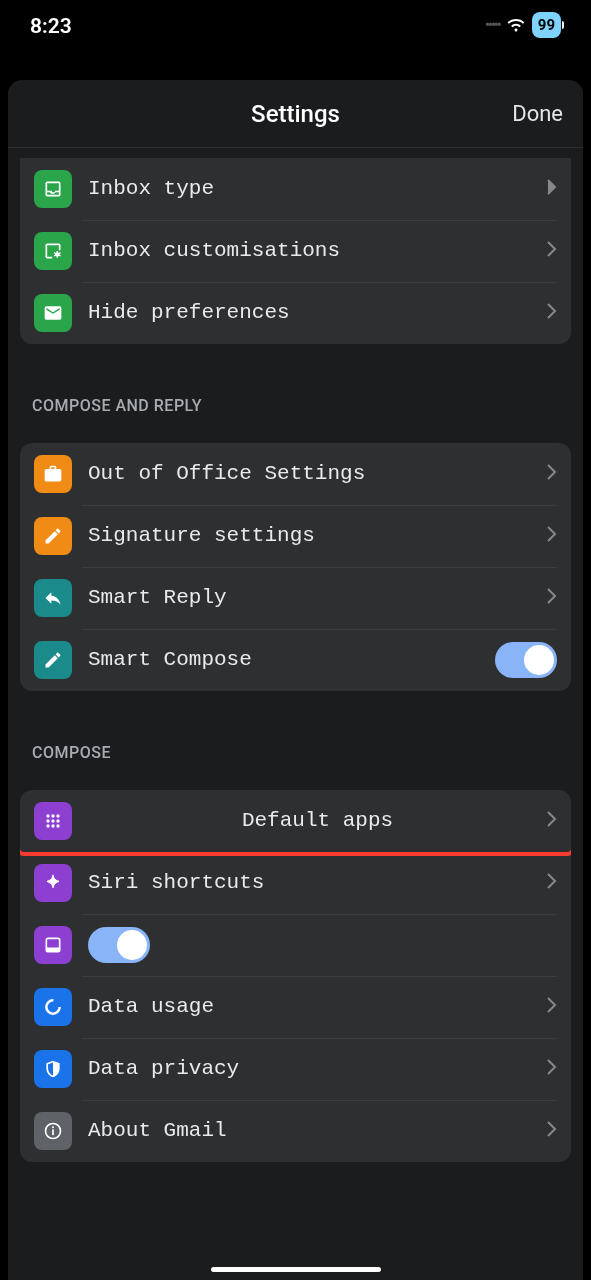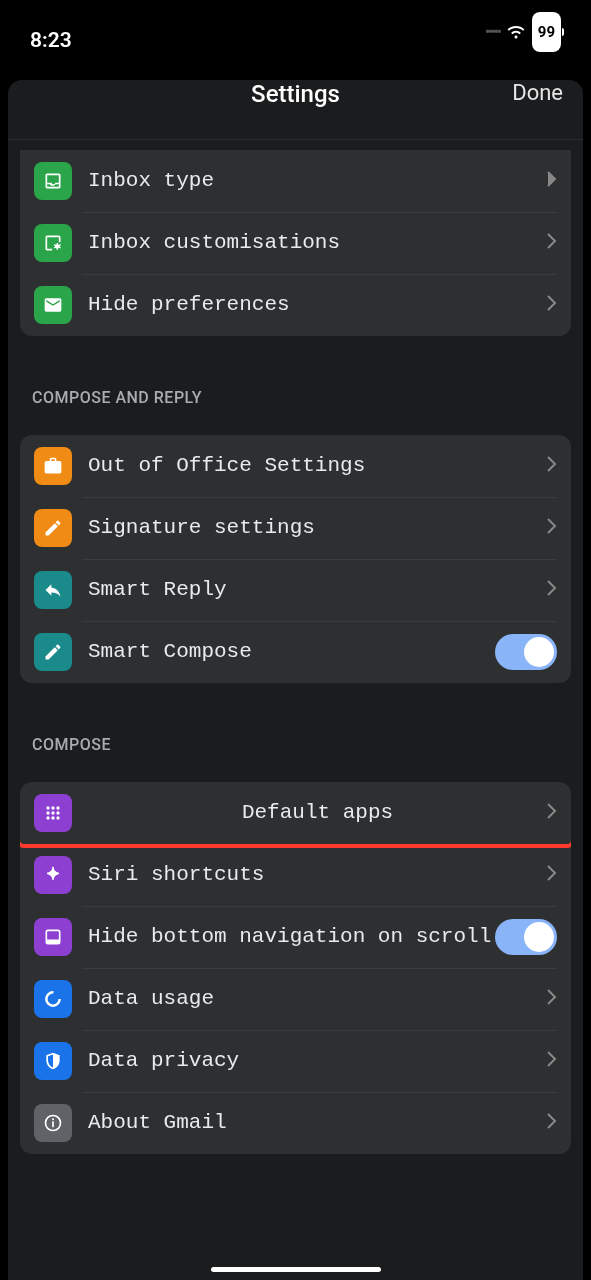--- a/index.html
+++ b/index.html
@@ -2,24 +2,24 @@
 <html><head>
 <meta charset="utf-8">
 <style>
   * { box-sizing: border-box; margin: 0; padding: 0; }
   html, body { width: 591px; height: 1280px; background: #000; font-family: -apple-system, BlinkMacSystemFont, 'Segoe UI', Roboto, sans-serif; overflow: hidden; }
   .screen { width: 591px; height: 1280px; background: #000; position: relative; }
   .status-bar { display: flex; justify-content: space-between; align-items: flex-end; padding: 12px 30px 8px; color: #fff; font-size: 21px; font-weight: 600; }
   .status-right { display: flex; align-items: center; gap: 6px; }
   .dots { color: #555; letter-spacing: -2px; font-size: 14px; }
   .wifi-icon svg { display: block; }
-  .battery { background: #ffffff; color: #000; border-radius: 8px; padding: 11px 6px; font-size: 15px; font-weight: 700; position: relative; }
+  .battery { background: #7dd3fc; color: #000; border-radius: 8px; padding: 4px 6px; font-size: 15px; font-weight: 700; position: relative; }
   .battery::after { content: ""; position: absolute; right: -3px; top: 50%; transform: translateY(-50%); width: 2px; height: 8px; background: #fff; border-radius: 0 2px 2px 0; }
   .sheet { position: absolute; left: 8px; right: 8px; top: 80px; bottom: 0; background: #1a1c1e; border-radius: 14px 14px 0 0; overflow: hidden; }
-  .sheet-header { display: flex; align-items: flex-start; justify-content: center; position: relative; height: 60px; border-bottom: 1px solid #2a2c2e; }
+  .sheet-header { display: flex; align-items: center; justify-content: center; position: relative; height: 68px; border-bottom: 1px solid #2a2c2e; }
   .sheet-title { color: #fff; font-size: 24px; font-weight: 500; }
   .done-btn { position: absolute; right: 20px; color: #e5e5e5; font-size: 22px; font-weight: 400; }
   .content { padding: 0 12px; }
   .section-header { color: #a8acb0; font-size: 16px; font-weight: 500; letter-spacing: 0.5px; padding: 22px 12px 28px; }
   .group { background: #2d2f31; border-radius: 12px; overflow: hidden; margin-bottom: 30px; font-family: Liberation Mono, monospace; }
   .row { display: flex; align-items: center; padding: 12px 14px; min-height: 62px; position: relative; }
   .row + .row::before { content: ""; position: absolute; left: 62px; right: 14px; top: 0; height: 1px; background: #3a3c3e; }
   .icon-box { width: 38px; height: 38px; border-radius: 8px; display: flex; align-items: center; justify-content: center; flex-shrink: 0; margin-right: 16px; }
   .icon-box svg { display: block; }
   .row-label { color: #e8eaed; font-size: 21px; flex: 1; line-height: 1.25; }
@@ -187,21 +187,20 @@
                 <path stroke="currentColor" stroke-width="2" fill="none" d="M1 1l7 7-7 7"></path>
               </svg></span>
         </div>
         <div class="row">
           <div class="icon-box bg-purple">
             <svg width="20" height="20" viewBox="0 0 24 24">
                 <rect x="4" y="4" width="16" height="16" rx="2" fill="none" stroke="#fff" stroke-width="2"></rect>
                 <rect x="4" y="15" width="16" height="5" fill="#fff" rx="0 0 2 2"></rect>
               </svg>
           </div>
-          <div class="row-label">Hide bottom navigation on scroll</div>
           <div class="toggle"></div>
         </div>
         <div class="row">
           <div class="icon-box bg-blue">
             <svg width="20" height="20" viewBox="0 0 24 24">
                 <circle cx="12" cy="12" r="8" fill="none" stroke="#fff" stroke-width="3" stroke-dasharray="38 12"></circle>
               </svg>
           </div>
           <div class="row-label">Data usage</div>
           <span class="chevron"><svg width="10" height="16" viewBox="0 0 10 16">

